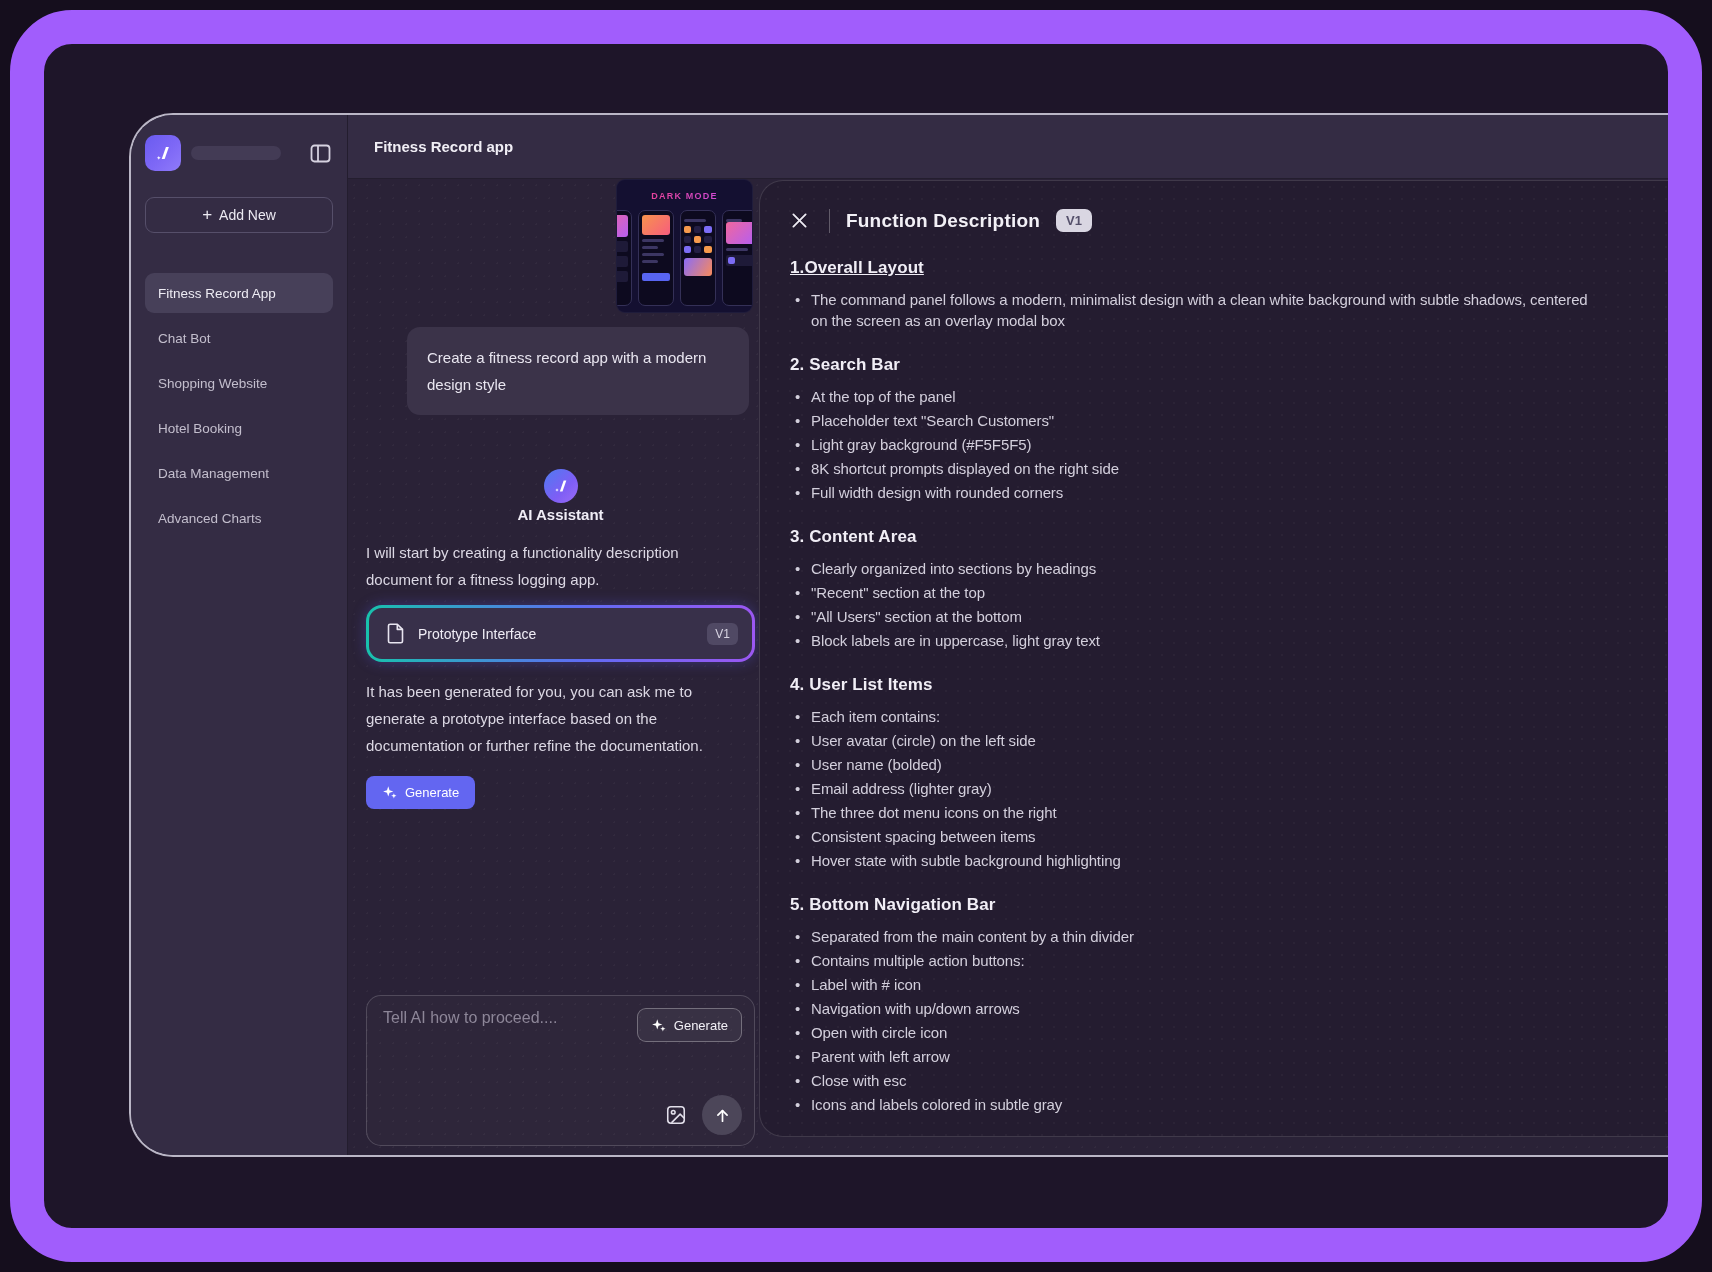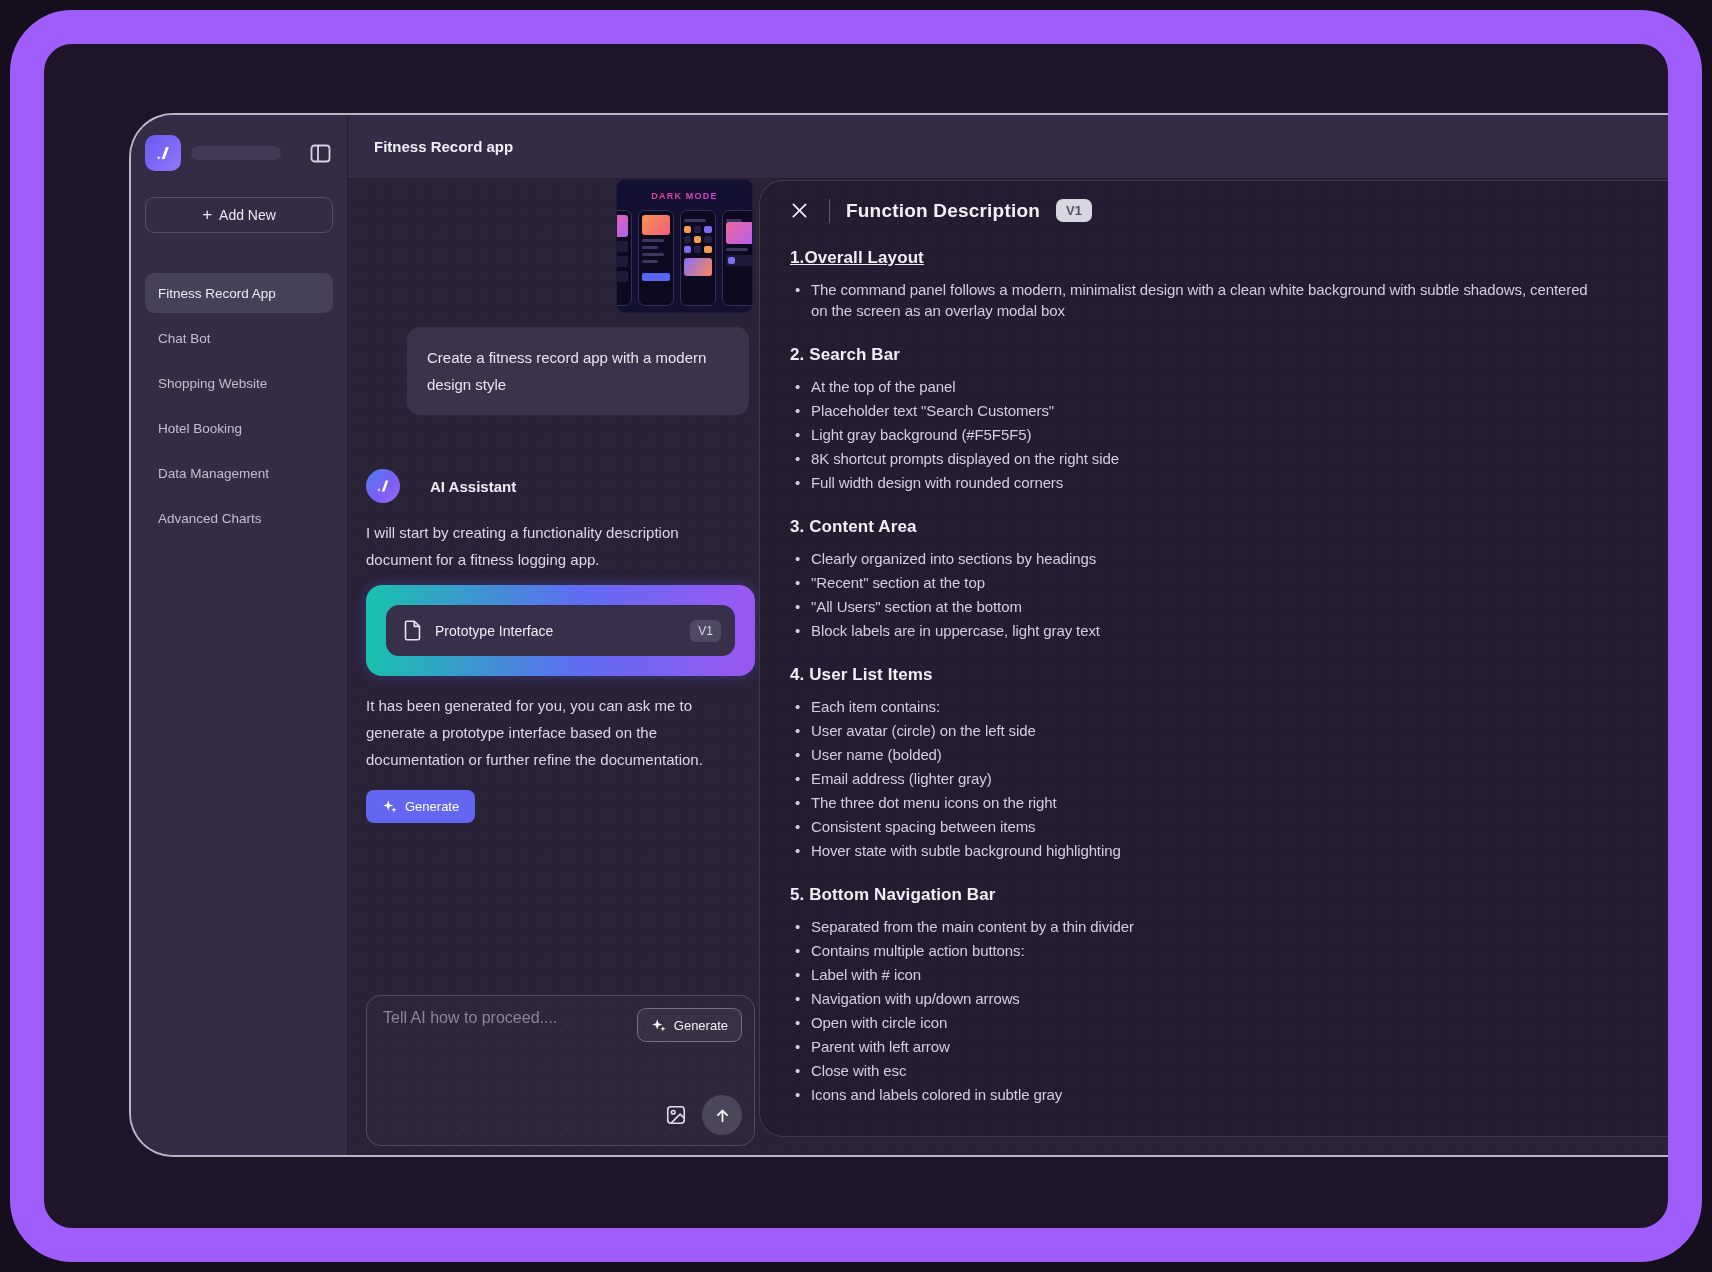--- a/index.html
+++ b/index.html
@@ -88,30 +88,30 @@
   .ph-line.w60 { width:60%; } .ph-line.w80 { width:80%; }
   .ph-btn { height:8px; border-radius:2px; background:#5865f2; margin-top:10px; }
   .ph-grid { display:grid; grid-template-columns:repeat(3,1fr); gap:3px; margin-top:4px; }
   .ph-grid i { display:block; height:7px; border-radius:2px; background:#241f44; }
   .ph-grid i.o { background:#f79a4d; } .ph-grid i.p { background:#7c6cf5; }
   .ph-blob { height:18px; border-radius:3px; margin-top:5px; background:linear-gradient(120deg,#8a6cf7,#f78a5c); }
   .user-bubble {
     margin:14px 6px 0 auto; width:342px; background:#3b3349; border-radius:13px;
     padding:17px 20px; color:#e9e6f0; font-size:15px; line-height:27px;
   }
-  .ai-row { margin-top:54px; display:flex; align-items:center; gap:30px; }
+  .ai-row { margin-top:54px; display:flex; align-items:center; gap:3px;flex-direction:column; }
   .ai-avatar {
     width:34px; height:34px; border-radius:50%; position:relative; flex:0 0 auto;
     background:linear-gradient(135deg,#4e7bf0 0%,#7e5ef5 60%,#9b6cf7 100%);
     display:flex; align-items:center; justify-content:center;
   }
   .ai-name { color:#f0edf6; font-size:15px; font-weight:700; }
   .msg { margin-top:16px; width:378px; color:#dcd8e4; font-size:15px; line-height:27px; }
   .artifact-card {
-    margin-top:12px; width:389px; border-radius:16px; padding:20px; cursor:pointer;
+    margin-top:12px; width:389px; border-radius:16px; padding:3px; cursor:pointer;
     background:linear-gradient(90deg,#18c2ad 0%,#5f6cf3 55%,#9b57f2 100%);
     box-shadow:0 0 14px rgba(94,92,240,.35);
   }
   .artifact-inner {
     background:#38304a; border-radius:13px; height:51px;
     display:flex; align-items:center; gap:14px; padding:0 14px 0 18px;
   }
   .artifact-title { color:#f0edf6; font-size:14px; font-weight:400; }
   .chip {
     margin-left:auto; background:#504964; color:#d8d4e2; font-size:12px;
@@ -143,21 +143,21 @@
   .icon-btn { background:none; border:none; padding:0; display:flex; cursor:pointer; }
   .send-btn {
     width:40px; height:40px; border-radius:50%; border:none; background:#4c4659;
     display:flex; align-items:center; justify-content:center; cursor:pointer;
   }
   
   .panel {
     position:absolute; left:411px; right:-20px; top:1px; bottom:18px;
     background:#241c30; border:1px solid rgba(255,255,255,.13); border-radius:24px;
     background-image:radial-gradient(rgba(255,255,255,.03) 1px,transparent 1px);
-    background-size:12px 12px; padding:12px 48px 20px 26px; overflow:hidden;
+    background-size:12px 12px; padding:22px 48px 20px 26px; overflow:hidden;
   }
   .panel-header { display:flex; align-items:center; gap:16px; padding-top:4px; }
   .close-btn { background:none; border:none; display:flex; padding:3px; cursor:pointer; }
   .vdiv { width:1px; height:24px; background:rgba(255,255,255,.28); }
   .panel-title { color:#f2f0f6; font-size:19px; font-weight:700; letter-spacing:.2px; }
   .panel-badge {
     background:#d9d6e2; color:#55506b; font-size:13px; font-weight:700;
     padding:4px 10px; border-radius:7px;
   }
   .sections { margin-top:24px; padding-left:4px; }

